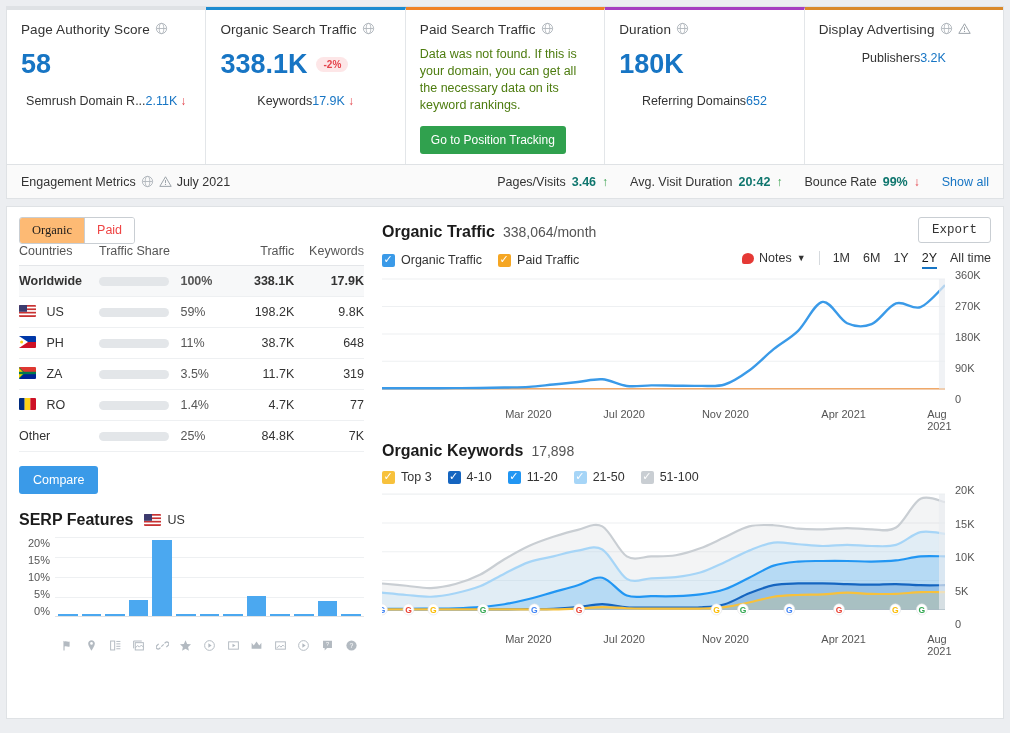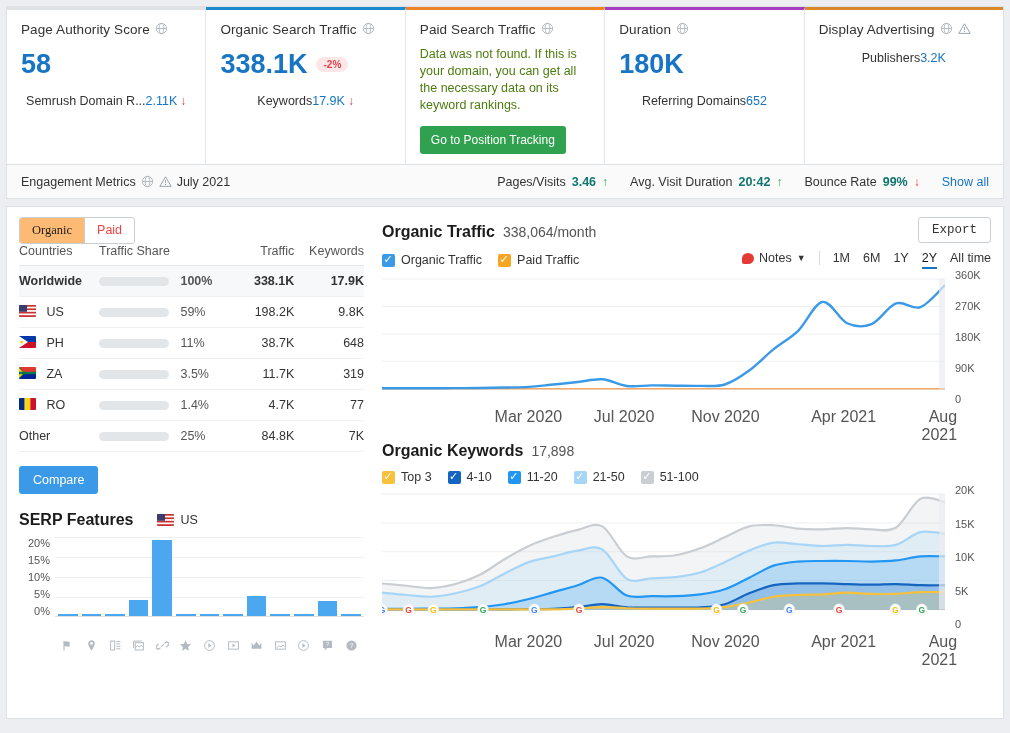--- a/index.html
+++ b/index.html
@@ -107,21 +107,21 @@
   .lnk { color: #1775c4; }
   .pct { color: #555; }
 
   .compare-btn {
     margin-top: 14px; background: #3a9ae8; color: #fff; border: none;
     border-radius: 3px; font-size: 12.5px; padding: 7px 14px; cursor: pointer;
     font-family: "Liberation Sans", sans-serif;
   }
 
   
-  .serp-head { display: flex; align-items: center; gap: 24px; margin: 17px 0 8px 0; }
+  .serp-head { display: flex; align-items: center; gap: 11px; margin: 17px 0 8px 0; }
   .serp-head .t { font-size: 16px; font-weight: bold; color: #1b1b1b; }
   .serp-head .cc { font-size: 12.5px; color: #333; display: flex; align-items: center; gap: 6px; }
   .serp-chart { display: flex; height: 96px; }
   .serp-yaxis {
     width: 36px; flex: none; display: flex; flex-direction: column;
     justify-content: space-between; font-size: 11px; color: #555;
     text-align: right; padding-right: 5px; height: 80px; padding-top: 0;
   }
   .serp-plot { flex: 1; position: relative; height: 80px; border-bottom: 1px solid #dfe2e5; }
   .serp-grid { position: absolute; left: 0; right: 0; height: 1px; background: #eef0f2; }
@@ -146,22 +146,22 @@
   .range.active { color: #1b1b1b; border-bottom: 2px solid #1775c4; }
 
   .chart-box { position: relative; height: 130px; margin-top: 2px; }
   .chart-svg-wrap { position: absolute; left: 0; top: 0; right: 46px; bottom: 0; }
   .yaxis-lbls {
     position: absolute; right: 0; top: -6px; bottom: 0; width: 44px;
     display: flex; flex-direction: column; justify-content: space-between;
     font-size: 11px; color: #555; padding-left: 8px;
   }
   .xaxis-lbls {
-    display: flex; font-size: 16px; color: #555;
-    margin-right: 46px; position: relative; height: 16px; margin-top: 3px; text-align: right;
+    display: flex; font-size: 11px; color: #555;
+    margin-right: 46px; position: relative; height: 16px; margin-top: 3px;
   }
   .xaxis-lbls span { position: absolute; transform: translateX(-50%); }
   .kw-chart-box { position: relative; height: 140px; margin-top: 4px; }
 </style>
 </head>
 <body>
 
 <div class="wrap">
 
   <div class="cards">

